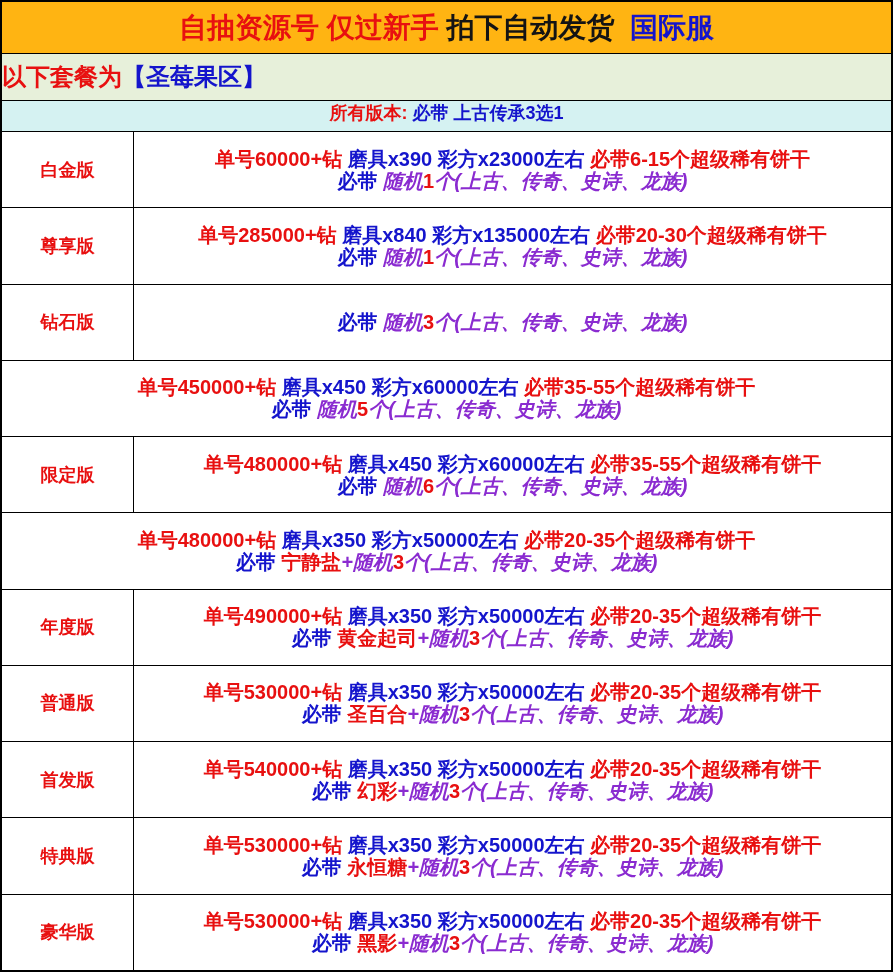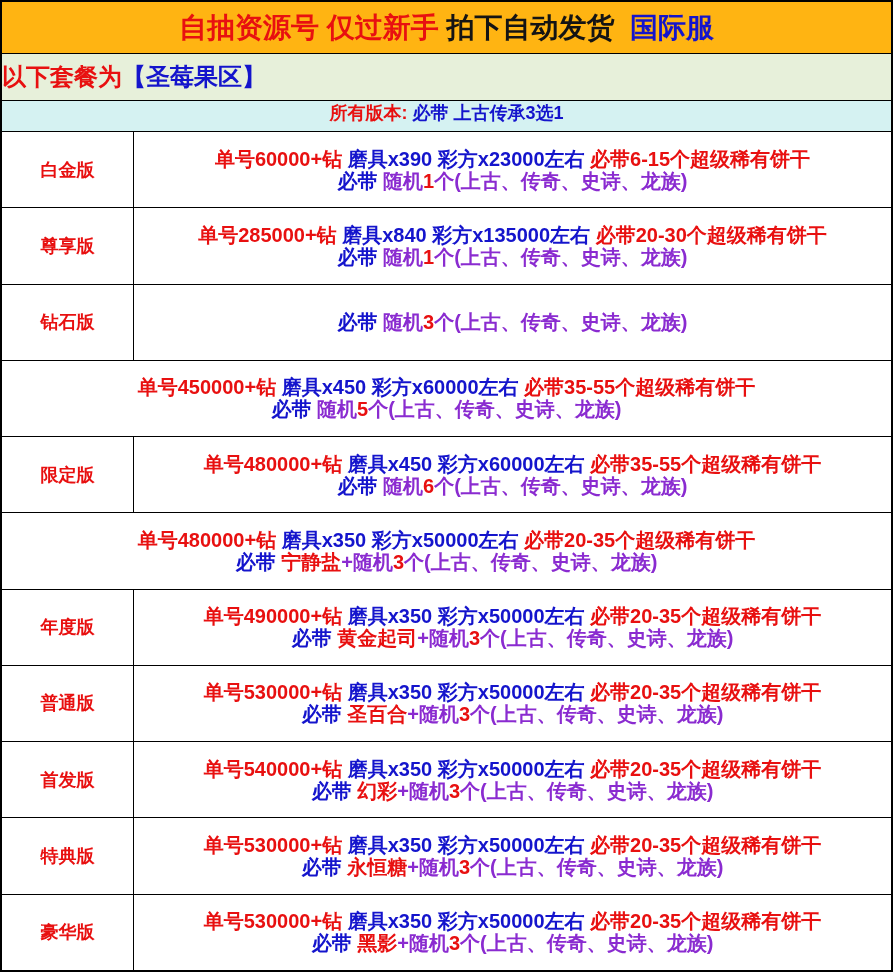--- a/index.html
+++ b/index.html
@@ -6,21 +6,21 @@
     --red:#e81010; --blue:#1414cc; --purple:#8a2bd0; --black:#141414;
     --banner_bg:#ffb412; --green_bg:#e7f0da; --cyan_bg:#d5f2f2;
   }
   html,body{margin:0;padding:0;background:#ffffff;}
   body{font-family:"Liberation Sans","DejaVu Sans",sans-serif;}
   .page{width:893px;height:980px;background:#ffffff;box-sizing:border-box;}
   .table{width:893px;height:972px;box-sizing:border-box;border:2px solid #000;
          display:flex;flex-direction:column;background:#fff;}
   .c-red{color:var(--red);}
   .c-blue{color:var(--blue);}
-  .c-purple{color:var(--purple);}
+  .c-purple{color:var(--purple);font-style:italic;}
   .c-black{color:var(--black);}
   .banner{height:51px;flex:none;background:var(--banner_bg);
           display:flex;align-items:center;justify-content:center;
           font-size:28px;font-weight:bold;white-space:pre;}
   .row-green{height:46px;flex:none;background:var(--green_bg);border-top:1px solid #000;
           display:flex;align-items:center;
           font-size:24px;font-weight:bold;white-space:pre;}
   .row-cyan{height:30px;flex:none;background:var(--cyan_bg);border-top:1px solid #000;
           display:flex;align-items:flex-start;justify-content:center;
           font-size:18px;font-weight:bold;white-space:pre;}

